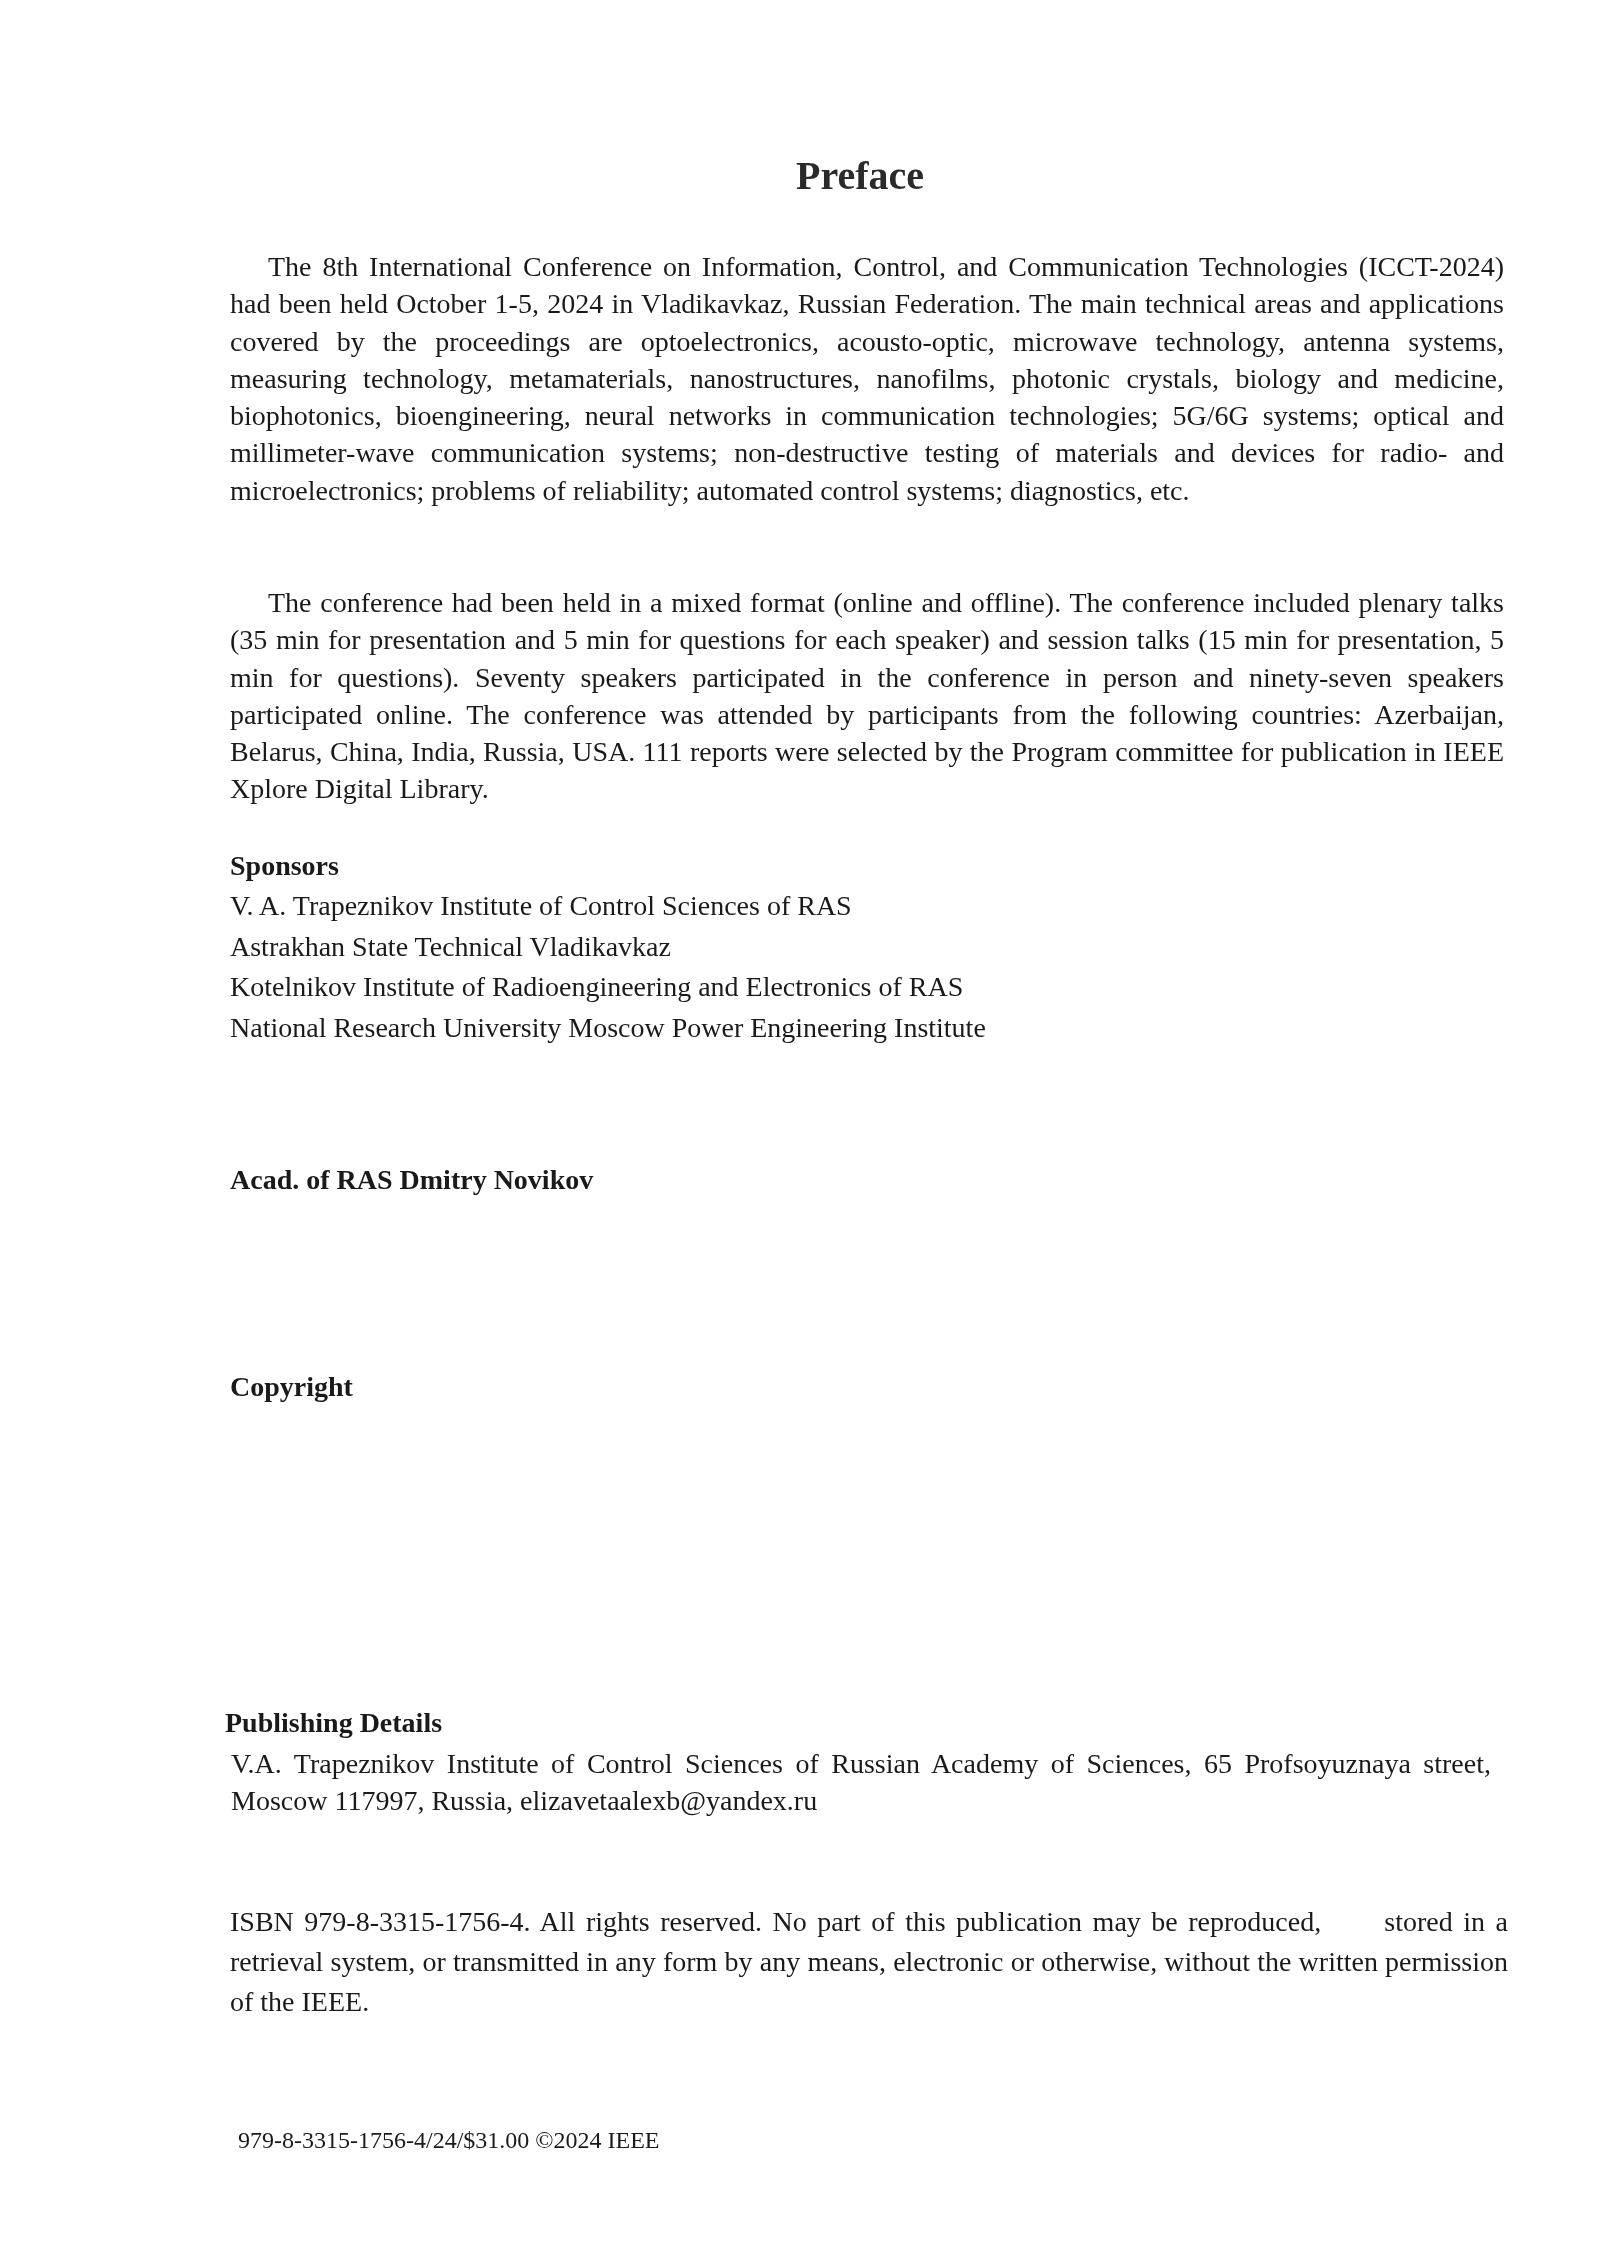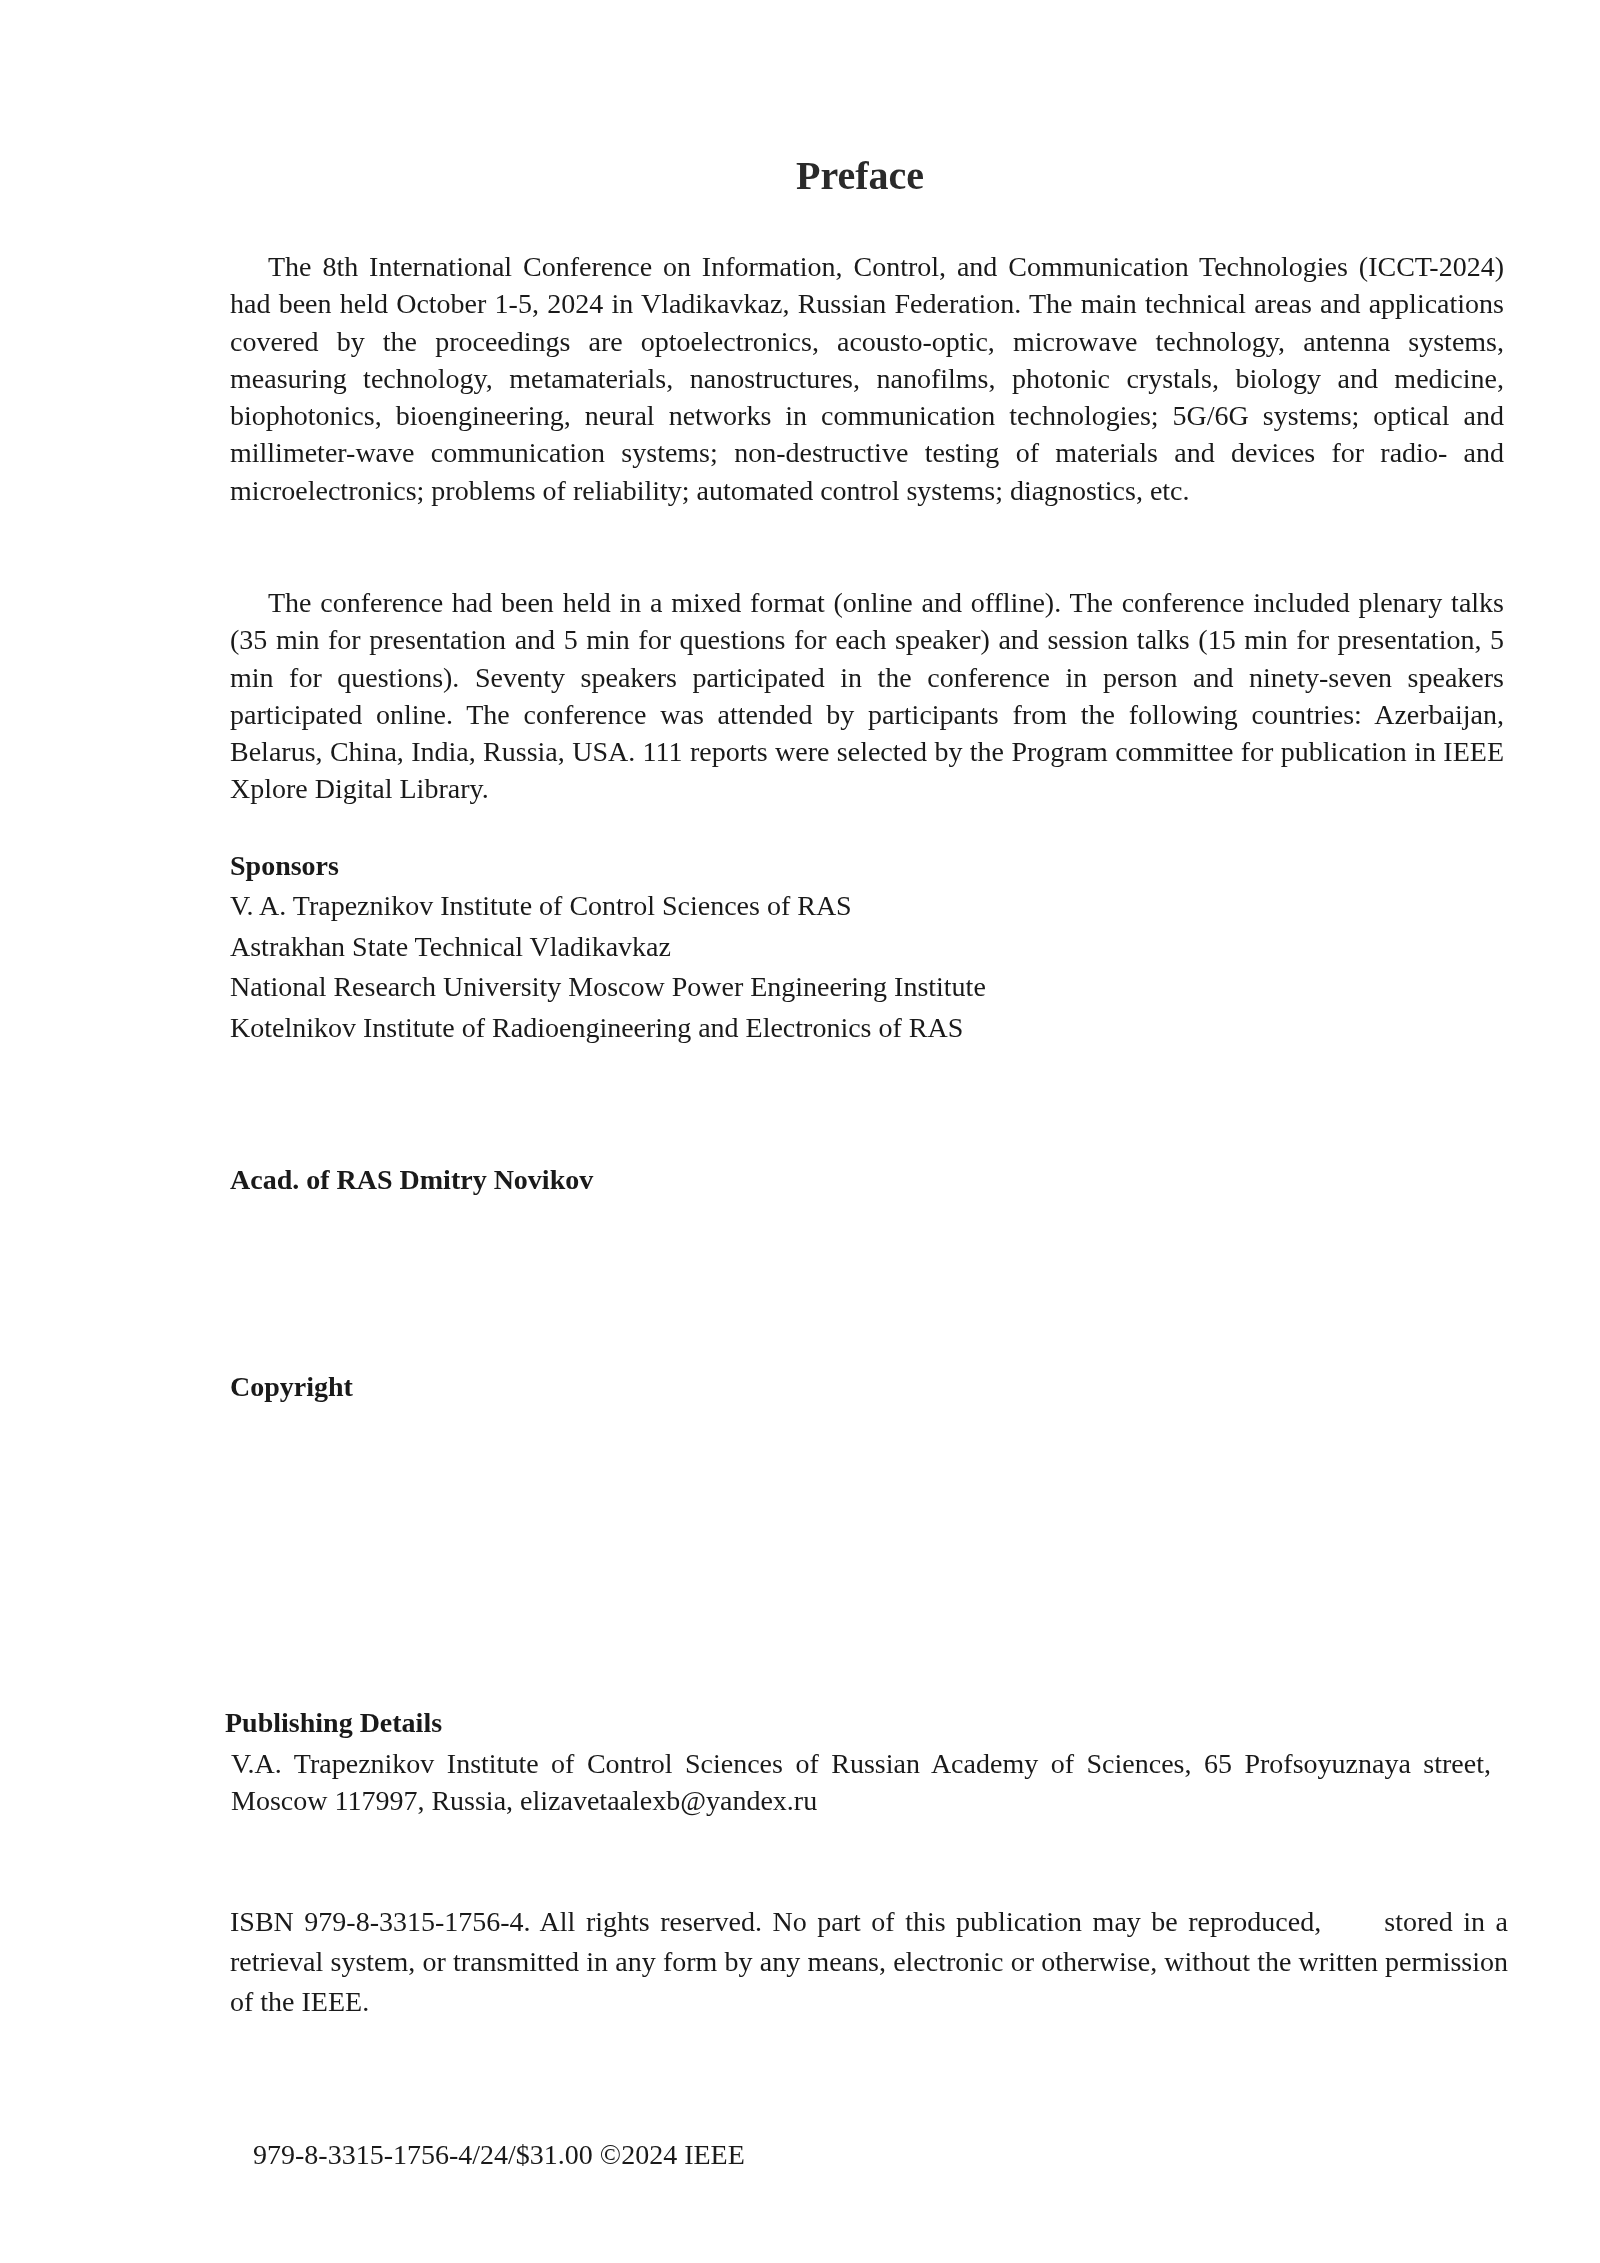--- a/index.html
+++ b/index.html
@@ -93,40 +93,40 @@
       width: 1278px;
       font-size: 28px;
       line-height: 40px;
       text-align: justify;
       margin: 0;
     }
     .footer-code {
       position: absolute;
       top: 2122px;
       left: 238px;
-      font-size: 28px;
+      font-size: 24px;
       line-height: 36px;
-      margin: 15px;
+      margin: 0;
     }
   </style>
 </head>
 <body>
 
 <h1 class="page-title">Preface</h1>
 
 <p class="para indent" id="intro">The 8th International  Conference on Information, Control, and Communication Technologies (ICCT-2024) had been held October 1-5, 2024 in Vladikavkaz, Russian Federation. The main technical areas and applications covered by the proceedings are optoelectronics, acousto-optic, microwave technology, antenna systems, measuring technology, metamaterials, nanostructures, nanofilms, photonic crystals, biology and medicine, biophotonics, bioengineering, neural networks in communication technologies; 5G/6G systems; optical and millimeter-wave communication systems; non-destructive testing of materials and devices for radio- and microelectronics; problems of reliability; automated control systems; diagnostics, etc.</p>
 
 <p class="para indent" id="format">The conference had been held in a mixed format (online and offline). The conference included plenary talks (35 min for presentation and 5 min for questions for each speaker) and session talks (15 min for presentation, 5 min for questions). Seventy speakers participated in the conference in person and ninety-seven speakers participated online. The conference was attended by participants from the following countries: Azerbaijan, Belarus, China, India, Russia,  USA. 111 reports were selected by the Program committee for publication in IEEE Xplore Digital Library.</p>
 
 <div class="block" id="sponsors">
   <p class="heading">Sponsors</p>
   <p class="line">V. A. Trapeznikov Institute of Control Sciences of RAS</p>
   <p class="line">Astrakhan State Technical Vladikavkaz</p>
+  <p class="line">Kotelnikov Institute of Radioengineering and Electronics of RAS</p>
   <p class="line">National Research University Moscow Power Engineering Institute</p>
-  <p class="line">Kotelnikov Institute of Radioengineering and Electronics of RAS</p>
 </div>
 
 <div class="block" id="chair">
   <p class="heading">Acad. of RAS Dmitry Novikov</p>
 </div>
 
 <div class="block" id="copyright">
   <p class="heading">Copyright</p>
 </div>
 

